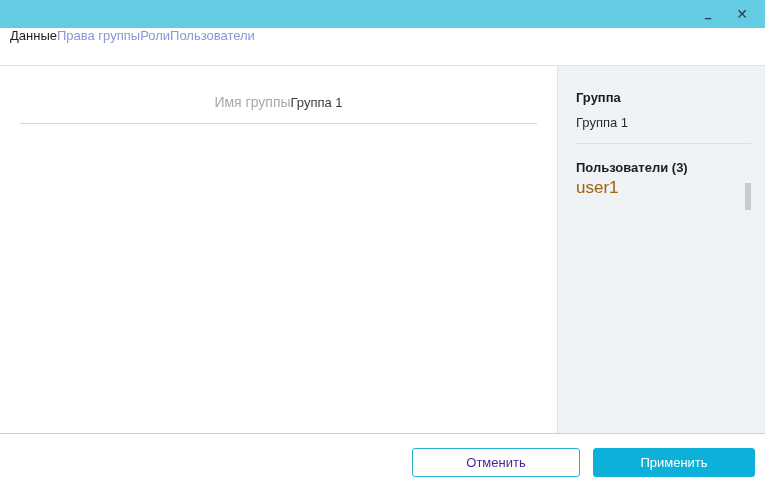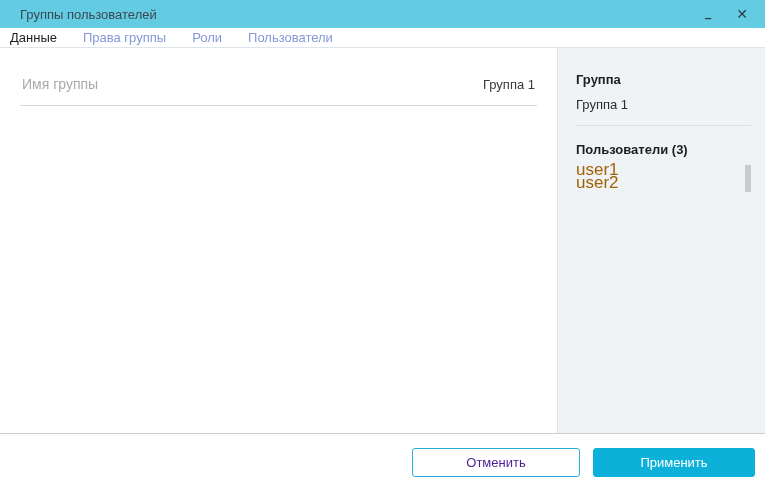--- a/index.html
+++ b/index.html
@@ -21,30 +21,30 @@
   .titlebar-title{font-size:13px;color:var(--titlebar-text);}
   .titlebar-controls{margin-left:auto;display:flex;align-items:center;height:100%;}
   .win-btn{
     width:34px;height:100%;display:flex;align-items:center;justify-content:center;
     font-size:13px;color:#2e3f48;cursor:default;user-select:none;
   }
   .win-btn.minimize{font-weight:bold;padding-top:6px;}
   .win-btn.close{font-size:14px;margin-right:6px;}
   
   .tabbar{
-    height:20px;background:#fff;display:flex;align-items:center;gap:26px;
+    height:38px;background:#fff;display:flex;
     padding:0 10px;border-bottom:1px solid #dde5eb;flex:0 0 auto;
   }
   .tab{font-size:13px;color:var(--tab-inactive);cursor:default;}
   .tab.active{color:var(--tab-active);}
   
   .content{flex:1 1 auto;display:flex;min-height:0;}
   .main{flex:1 1 auto;padding:20px;}
   .field{
-    display:flex;align-items:baseline;justify-content:space-between;
+    display:flex;align-items:baseline;justify-content:center;
     border-bottom:1px solid #d6d6d6;padding:8px 2px 13px 2px;
   }
   .field-placeholder{font-size:14px;color:#a9a9a9;}
   .field-value{font-size:13px;color:#3a3a3a;}
   
   .aside{
     flex:0 0 208px;background:var(--panel-bg);border-left:1px solid #dce3e9;
     padding:8px 14px 0 18px;position:relative;
   }
   .aside-header{font-size:13px;font-weight:bold;color:#1d1d1d;margin-top:16px;}
@@ -72,21 +72,20 @@
     width:162px;background:var(--accent);border:1px solid var(--accent);
     color:var(--accent-text);
   }
 </style>
 </head>
 <body>
 
 <div class="window">
 
   <div class="titlebar">
-    <span class="titlebar-title">Группы пользователей</span>
     <div class="titlebar-controls">
       <span class="win-btn minimize">–</span>
       <span class="win-btn close">✕</span>
     </div>
   </div>
 
   <div class="tabbar">
     <span class="tab active">Данные</span>
     <span class="tab">Права группы</span>
     <span class="tab">Роли</span>
@@ -102,21 +101,20 @@
       </div>
     </div>
 
     <div class="aside">
       <div class="aside-header">Группа</div>
       <div class="aside-value">Группа 1</div>
       <hr class="aside-sep">
       <div class="aside-header">Пользователи (3)</div>
       <div class="users-list">
         <div class="user-item">user1</div>
-        <div class="user-item">user2</div>
         <div class="list-scrollbar"></div>
       </div>
     </div>
 
   </div>
 
   <div class="footer">
     <button class="btn btn-cancel">Отменить</button>
     <button class="btn btn-apply">Применить</button>
   </div>

